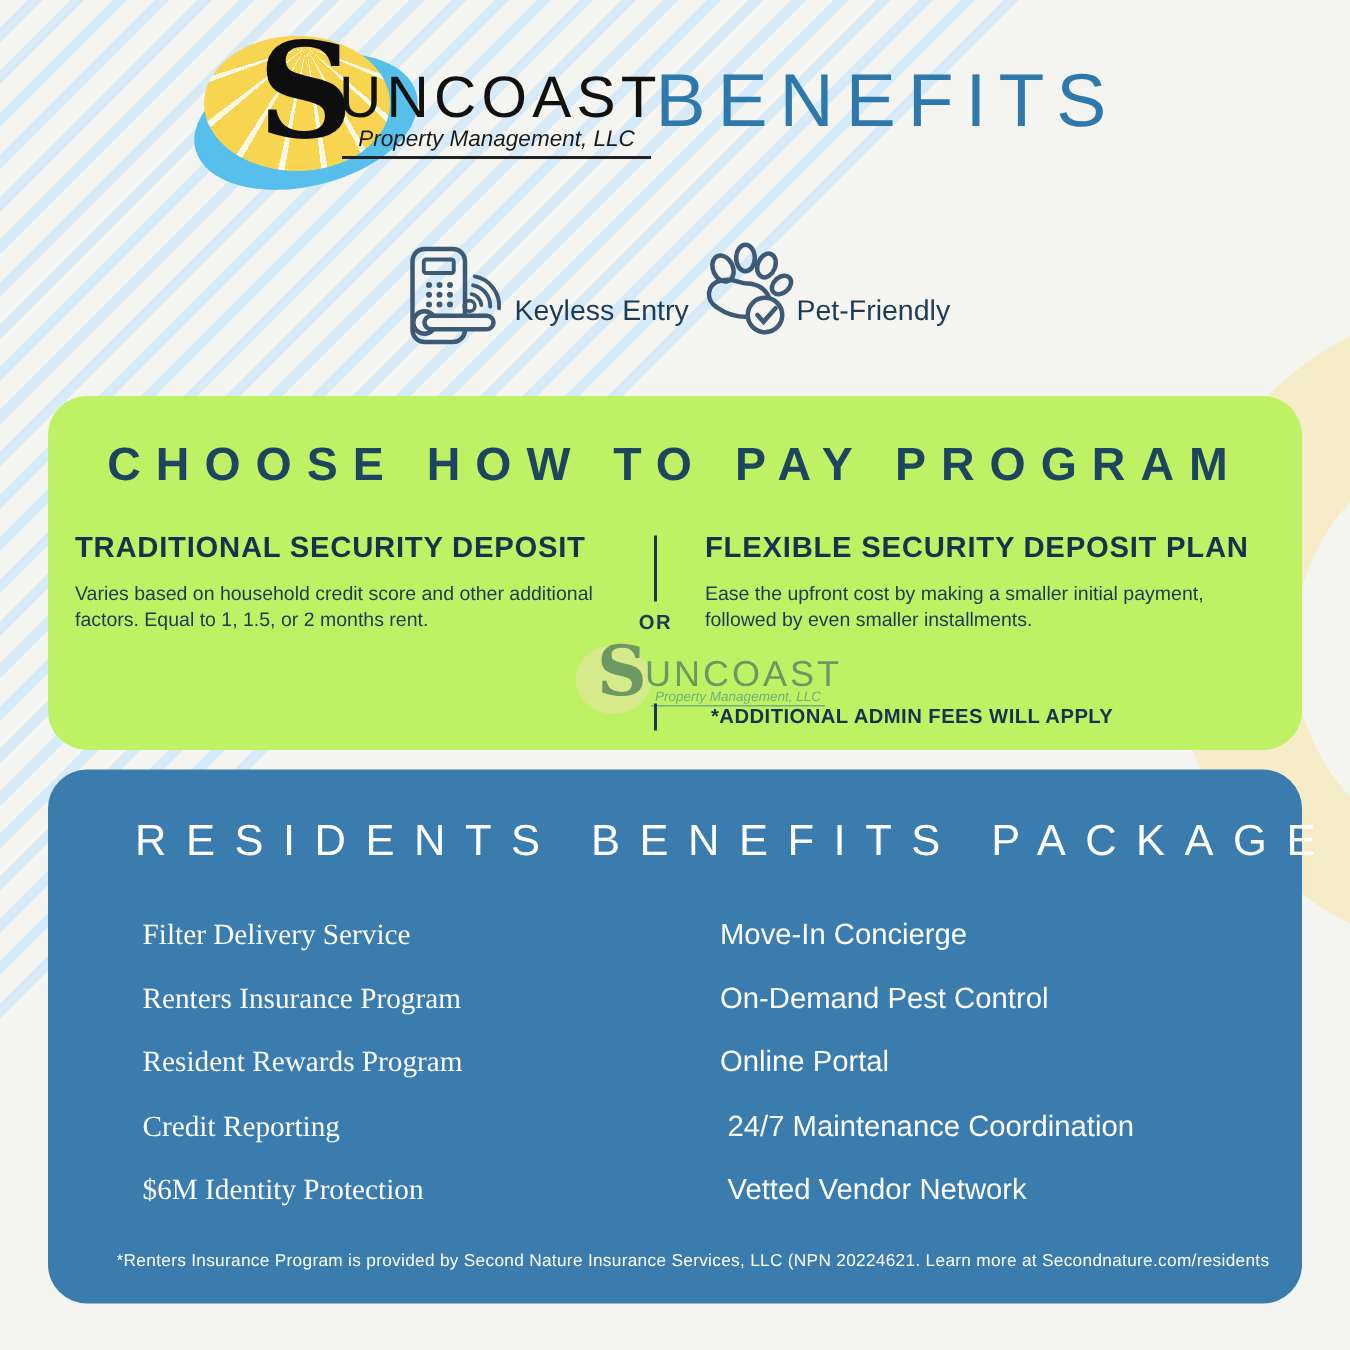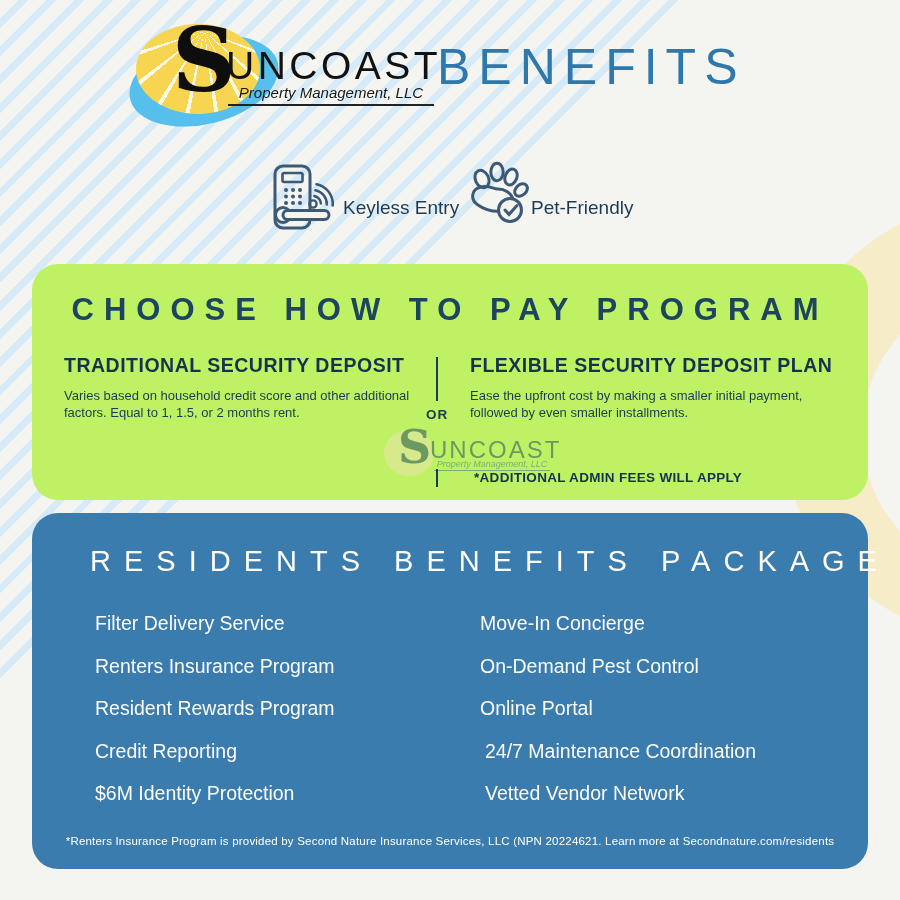--- a/index.html
+++ b/index.html
@@ -38,45 +38,45 @@
 
   
   .card{position:absolute;left:32px;width:836px;border-radius:26px;}
   .card-pay{top:264px;height:236px;background:#bef264;}
   .card-benefits{top:513px;height:356px;background:#3a7cad;}
 
   .pay-title{position:absolute;top:28px;left:0;width:100%;text-align:center;font-size:31px;font-weight:600;letter-spacing:10px;color:#1e4560;}
   .pay-col{position:absolute;z-index:1;}
   .pay-col h3{margin:0 0 10px 0;font-size:19.5px;font-weight:700;letter-spacing:.5px;color:#16334e;}
   .pay-col p{margin:0;font-size:13px;line-height:1.34;color:#1c3a55;}
-  .pay-col-left{left:32px;top:90px;width:360px;}
+  .pay-col-left{left:18px;top:90px;width:360px;}
   .pay-col-left p{width:356px;}
   .pay-col-right{left:438px;top:90px;width:380px;}
   .pay-col-right p{width:364px;}
   .pay-footnote{position:absolute;left:442px;top:206px;font-size:13.5px;font-weight:700;letter-spacing:.3px;color:#16334e;z-index:1;}
   .divider-seg{position:absolute;left:404px;width:2px;background:#1c3a55;}
   .seg1{top:93px;height:44px;}
   .seg2{top:205px;height:18px;}
   .pay-or{position:absolute;left:389px;top:143px;width:32px;text-align:center;font-size:13.5px;font-weight:600;letter-spacing:1px;color:#1c3a55;}
 
   
   .wm{position:absolute;left:352px;top:158px;width:230px;height:78px;opacity:.55;z-index:0;}
   .wm-circle{position:absolute;left:0;top:8px;width:50px;height:46px;border-radius:50%;background:#ebe5ae;}
   .wm-s{position:absolute;left:14px;top:2px;font-family:"DejaVu Serif",serif;font-weight:700;font-size:46px;line-height:1;color:#2a5060;}
   .wm-rest{position:absolute;left:46px;top:16px;font-size:24px;letter-spacing:2px;color:#2a5060;line-height:1;}
   .wm-sub{position:absolute;left:50px;top:37px;width:116px;text-align:center;font-style:italic;font-size:9px;color:#2f7d8f;border-bottom:1.5px solid #2f7d8f;padding-bottom:1px;}
 
   
   .rb-title{position:absolute;top:32px;left:0;width:100%;text-align:center;font-size:29px;font-weight:500;letter-spacing:13px;color:#ffffff;padding-left:40px;}
   .rb-col{position:absolute;top:98px;}
-  .rb-col-left{left:63px;}
+  .rb-col-left{left:63px;font-family:Liberation Serif, serif;}
   .rb-col-right{left:448px;}
   .rb-item{display:block;font-size:19.5px;line-height:25px;color:#fdfdfd;margin-bottom:17.5px;}
   .rb-item.indent{padding-left:5px;}
-  .rb-disclaimer{position:absolute;top:322px;left:0;width:100%;text-align:center;font-size:11.5px;letter-spacing:.2px;color:#ffffff;}
+  .rb-disclaimer{position:absolute;top:322px;left:0;width:100%;text-align:center;font-size:11.5px;letter-spacing:.2px;color:#ffffff;padding-left:12px;}
 </style>
 </head>
 <body>
 
 <div class="page">
 
   <div class="stripes"></div>
   <div class="blob-yellow"></div>
   <div class="blob-white"></div>
 

